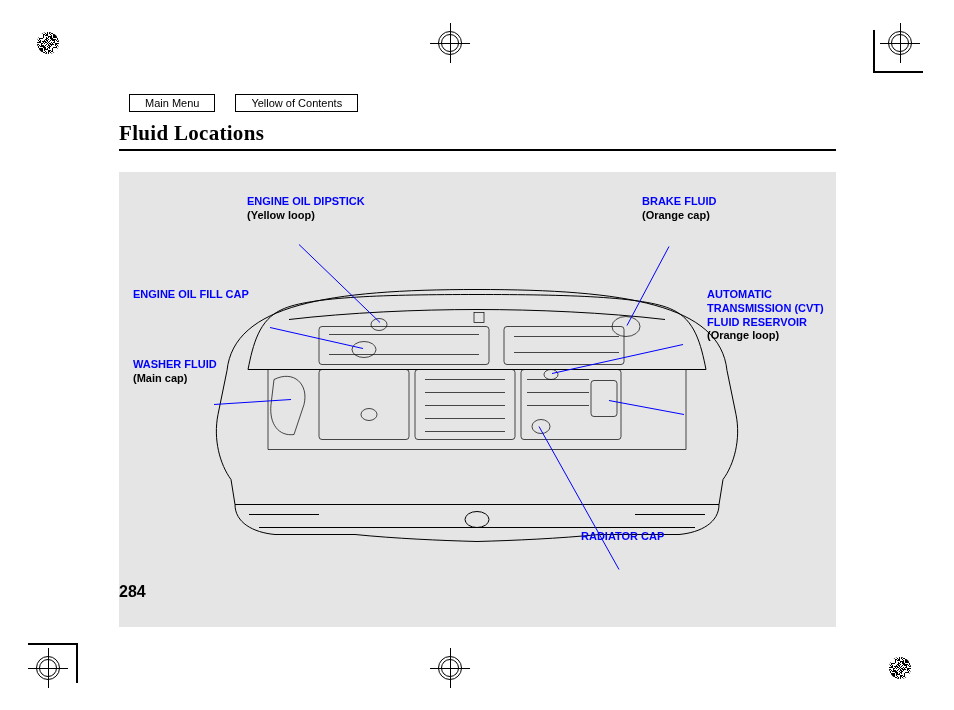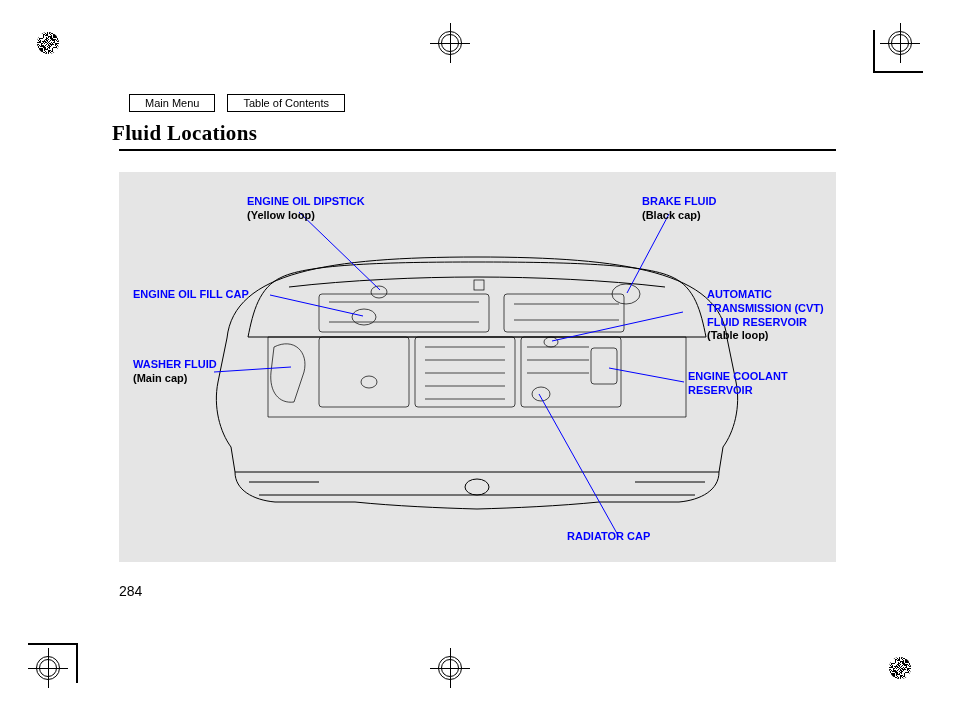--- a/index.html
+++ b/index.html
@@ -7,26 +7,26 @@
   .reg-mark{position:absolute;width:40px;height:40px}
   .reg-mark .c1{position:absolute;left:50%;top:50%;width:18px;height:18px;border:1px solid #000;border-radius:50%;transform:translate(-50%,-50%)}
   .reg-mark .c2{position:absolute;left:50%;top:50%;width:24px;height:24px;border:1px solid #000;border-radius:50%;transform:translate(-50%,-50%)}
   .reg-mark .hv{position:absolute;background:#000}
   .reg-mark .h{left:0;right:0;top:50%;height:1px}
   .reg-mark .v{top:0;bottom:0;left:50%;width:1px}
   .reg-mark.solid .disc{position:absolute;left:50%;top:50%;width:22px;height:22px;border-radius:50%;transform:translate(-50%,-50%);background:repeating-conic-gradient(#000 0 2deg,#fff 2deg 4deg)}
   .crop{position:absolute;background:#000}
   .crop.h{height:1.5px}
   .crop.v{width:1.5px}
-  .nav-bar{position:absolute;left:129px;top:94px;display:flex;gap:12px}
+  .nav-bar{position:absolute;left:129px;top:94px;display:flex;gap:20px}
   .nav-btn{border:1px solid #000;font-family:Arial,Helvetica,sans-serif;font-size:11px;padding:2px 15px;background:#fff;cursor:pointer}
-  .page-title{position:absolute;left:112px;top:121px;font-family:Georgia,'Times New Roman',serif;font-size:21px;font-weight:bold;letter-spacing:.3px;color:#000}
+  .page-title{position:absolute;left:119px;top:121px;font-family:Georgia,'Times New Roman',serif;font-size:21px;font-weight:bold;letter-spacing:.3px;color:#000}
   .title-rule{position:absolute;left:119px;top:149px;width:717px;height:1.5px;background:#000}
-  .diagram-box{position:absolute;left:119px;top:172px;width:717px;height:390px;background:#e5e5e5}
-  .page-num{position:absolute;left:119px;top:583px;font-family:Arial,Helvetica,sans-serif;font-weight:normal;font-size:14px}
+  .diagram-box{position:absolute;left:119px;top:172px;width:717px;height:455px;background:#e5e5e5}
+  .page-num{position:absolute;left:119px;top:583px;font-family:Arial,Helvetica,sans-serif;font-weight:bold;font-size:16px}
   .label{position:absolute;font-family:Arial,Helvetica,sans-serif;font-size:11px;font-weight:bold;line-height:1.25;pointer-events:none}
   .label .bl{color:#0000ff}
   .label .sub{color:#000;font-weight:bold}
   .diagram-svg{position:absolute;left:0;top:0;width:100%;height:100%}
   .leader{stroke:#0000ff;stroke-width:1;fill:none}
   .engine{stroke:#000;stroke-width:1;fill:none}
   .engine.thin{stroke-width:.7}
 </style>
 </head>
 <body>
@@ -62,21 +62,21 @@
     <div class="disc"></div>
   </div>
 
 <div class="crop h" style="left:28px;top:643px;width:50px"></div>
 <div class="crop v" style="left:76px;top:643px;height:40px"></div>
 <div class="crop h" style="left:873px;top:71px;width:50px"></div>
 <div class="crop v" style="left:873px;top:30px;height:42px"></div>
 
 <div class="nav-bar">
   <div class="nav-btn">Main Menu</div>
-  <div class="nav-btn">Table of Contents</div>
+  <div class="nav-btn">Yellow of Contents</div>
 </div>
 
 <div class="page-title">Fluid Locations</div>
 <div class="title-rule"></div>
 
 <div class="diagram-box">
   <svg class="diagram-svg" viewBox="0 0 717 390">
 
     <g class="engine">
 
@@ -130,30 +130,26 @@
   </div>
   <div class="label" style="left:14px;top:116px">
     <span class="bl">ENGINE OIL FILL CAP</span>
   </div>
   <div class="label" style="left:14px;top:186px">
     <span class="bl">WASHER FLUID</span><br>
     <span class="sub">(Main cap)</span>
   </div>
   <div class="label" style="left:523px;top:23px">
     <span class="bl">BRAKE FLUID</span><br>
-    <span class="sub">(Black cap)</span>
+    <span class="sub">(Orange cap)</span>
   </div>
   <div class="label" style="left:588px;top:116px">
     <span class="bl">AUTOMATIC</span><br>
     <span class="bl">TRANSMISSION (CVT)</span><br>
     <span class="bl">FLUID RESERVOIR</span><br>
-    <span class="sub">(Table loop)</span>
+    <span class="sub">(Orange loop)</span>
   </div>
-  <div class="label" style="left:569px;top:198px">
-    <span class="bl">ENGINE COOLANT</span><br>
-    <span class="bl">RESERVOIR</span>
-  </div>
-  <div class="label" style="left:448px;top:358px">
+  <div class="label" style="left:462px;top:358px">
     <span class="bl">RADIATOR CAP</span>
   </div>
 </div>
 
 <div class="page-num">284</div>
 
 </body></html>

